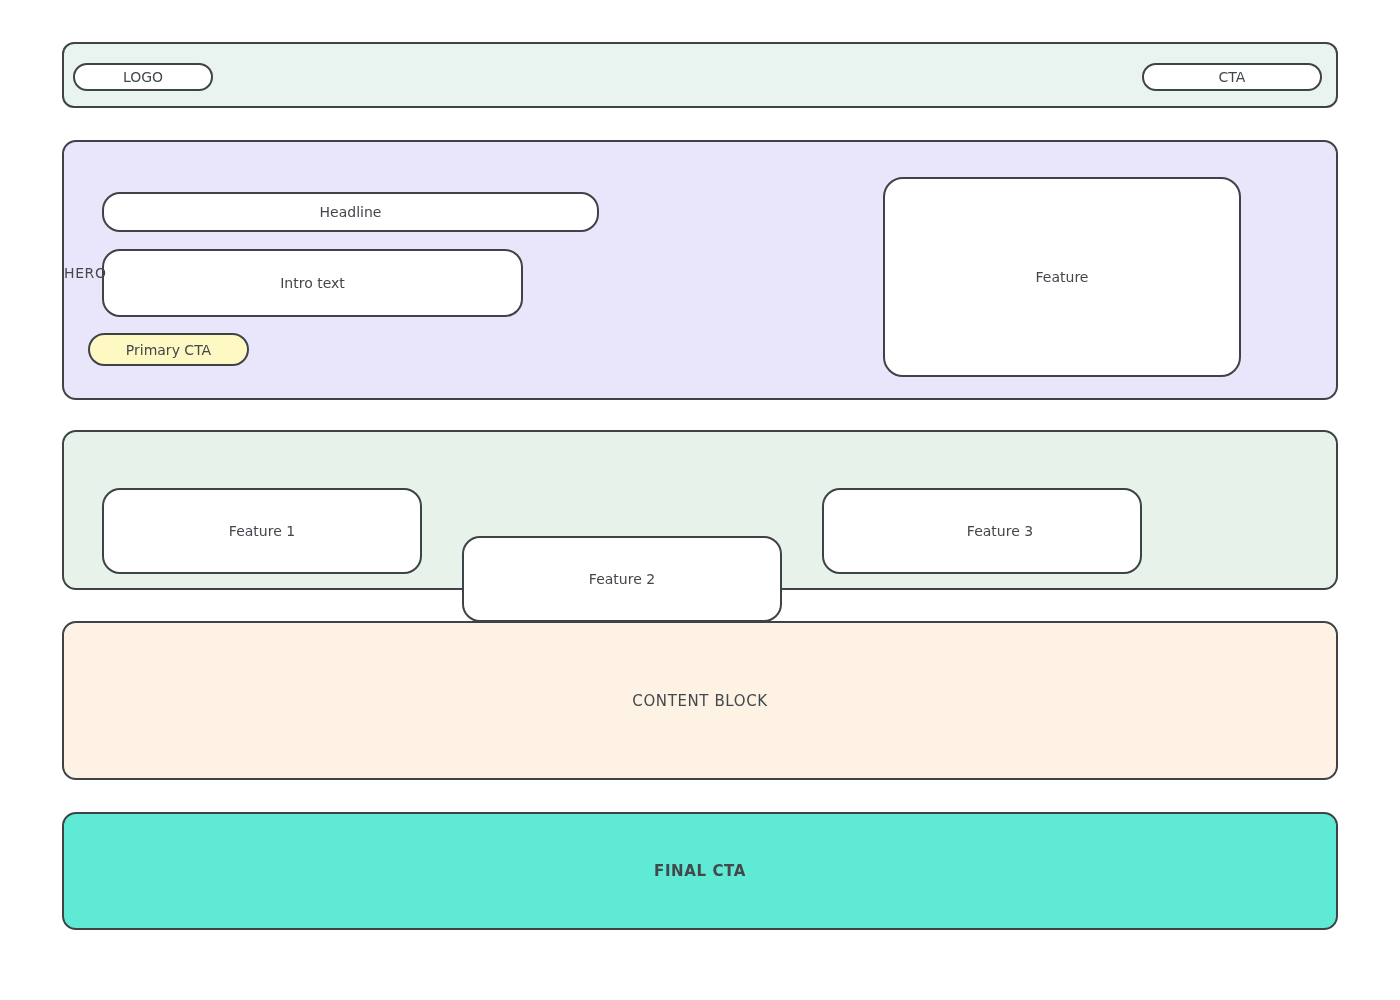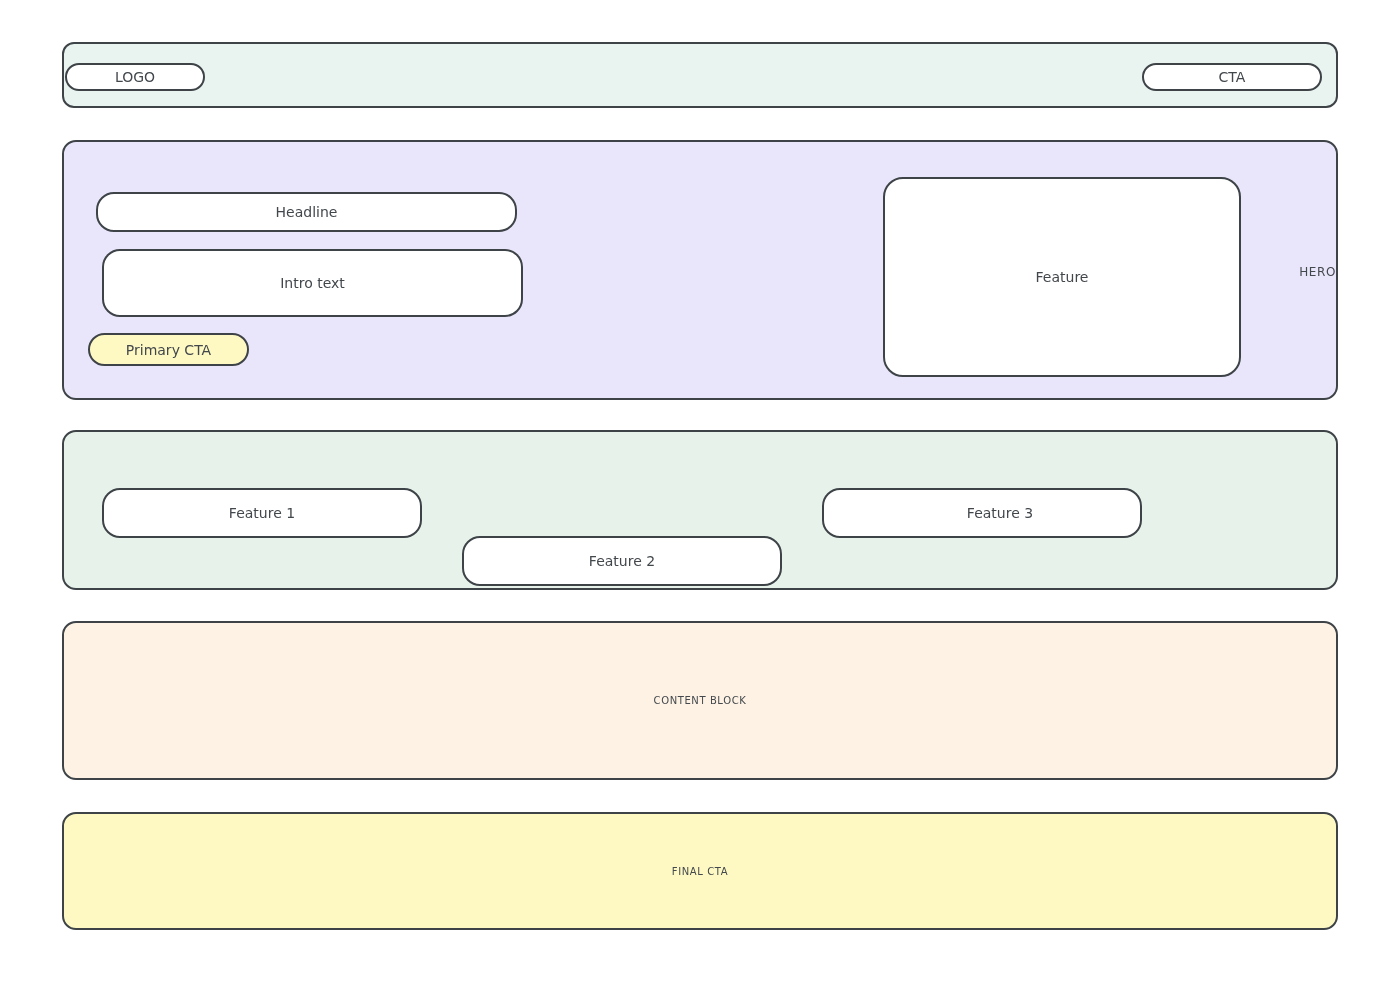--- a/index.html
+++ b/index.html
@@ -41,48 +41,48 @@
     color: #42474c;
     white-space: nowrap;
   }
   .box  { border-radius: 18px; }
   .pill { border-radius: 999px; }
 
   .section-label {
     position: absolute;
     left: 0;
     width: 100%;
-    text-align: right;
-    font-size: 12px;
+    text-align: left;
+    font-size: 14px;
     letter-spacing: 0.6px;
     color: #43484d;
   }
   .center-label {
     display: flex;
     align-items: center;
     justify-content: center;
     height: 100%;
-    font-size: 10px;
+    font-size: 15px;
     letter-spacing: 0.6px;
     color: #43484d;
   }
 
   
-  #logo-pill { left: 1px;   top: 19px; width: 140px; height: 28px; }
+  #logo-pill { left: 9px;   top: 19px; width: 140px; height: 28px; }
   #cta-pill  { left: 1078px; top: 19px; width: 180px; height: 28px; }
 
   
-  #headline-box { left: 32px;  top: 50px;  width: 421px; height: 40px; }
+  #headline-box { left: 38px;  top: 50px;  width: 497px; height: 40px; }
   #intro-box    { left: 38px;  top: 107px; width: 421px; height: 68px; }
   #primary-cta  { left: 24px;  top: 191px; width: 161px; height: 33px; background: #fef9c3; }
   #hero-label   { top: 123px; }
   #visual-box   { left: 819px; top: 35px;  width: 358px; height: 200px; border-radius: 20px; }
 
   
-  .feature-box  { top: 56px; width: 320px; height: 50px; }
+  .feature-box  { top: 56px; width: 320px; height: 86px; }
   #feature-1 { left: 38px;  }
   #feature-2 { left: 398px; margin-top: 48px; }
   #feature-3 { left: 758px; padding-left: 36px; }
 </style>
 </head>
 <body>
 
 <header class="section" id="topbar" style="background: rgb(233, 243, 240);">
   <div class="pill" id="logo-pill">
     <span>LOGO</span>
@@ -117,15 +117,15 @@
   </div>
   <div class="box feature-box" id="feature-3">
     <span>Feature 3</span>
   </div>
 </section>
 
 <section class="section" id="content" style="background: rgb(253, 242, 228);">
   <div class="center-label">CONTENT BLOCK</div>
 </section>
 
-<section class="section" id="final" style="background: #fef9c3;">
+<section class="section" id="final" style="background: #5eead4; font-weight: bold;">
   <div class="center-label">FINAL CTA</div>
 </section>
 
 </body></html>

